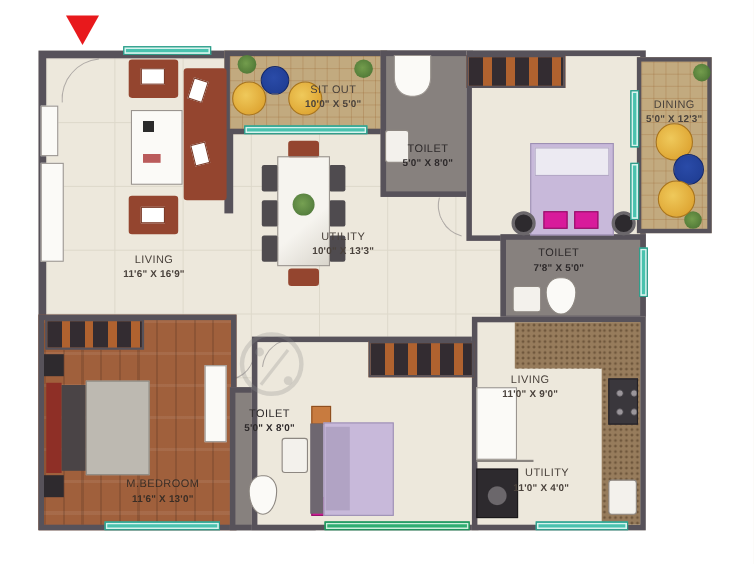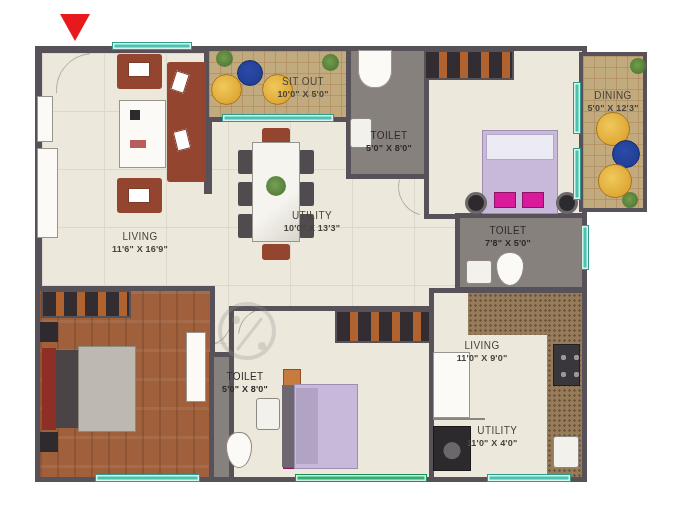--- a/index.html
+++ b/index.html
@@ -177,20 +177,24 @@
     <div class="ldim">5'0" X 12'3"</div>
   </div>
   <div class="abs lbl" style="left:508px;top:237px;color:#2e2a2b;">
     <div class="lname">TOILET</div>
     <div class="ldim">7'8" X 5'0"</div>
   </div>
   <div class="abs lbl" style="left:312px;top:222px;">
     <div class="lname">UTILITY</div>
     <div class="ldim">10'0" X 13'3"</div>
   </div>
+  <div class="abs lbl" style="left:148px;top:447px;color:#3a2e26;">
+    <div class="lname">M.BEDROOM</div>
+    <div class="ldim">11'6" X 13'0"</div>
+  </div>
   <div class="abs lbl" style="left:245px;top:383px;color:#2e2a2b;">
     <div class="lname">TOILET</div>
     <div class="ldim">5'0" X 8'0"</div>
   </div>
   <div class="abs lbl" style="left:482px;top:352px;">
     <div class="lname">LIVING</div>
     <div class="ldim">11'0" X 9'0"</div>
   </div>
   <div class="abs lbl" style="left:492px;top:437px;text-align:right;">
     <div class="lname">UTILITY</div>

